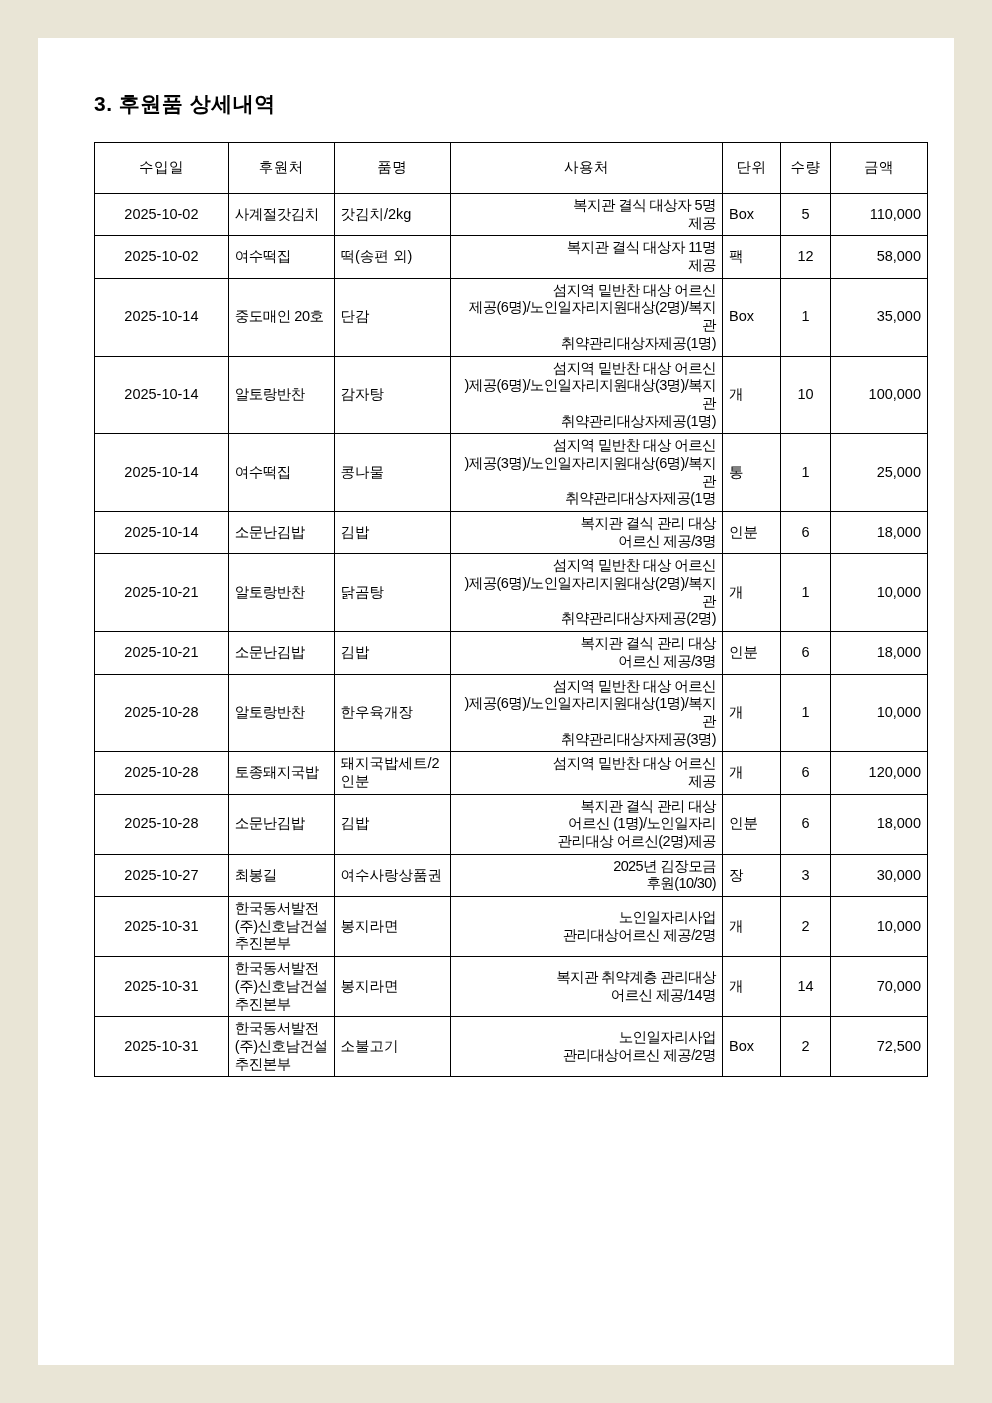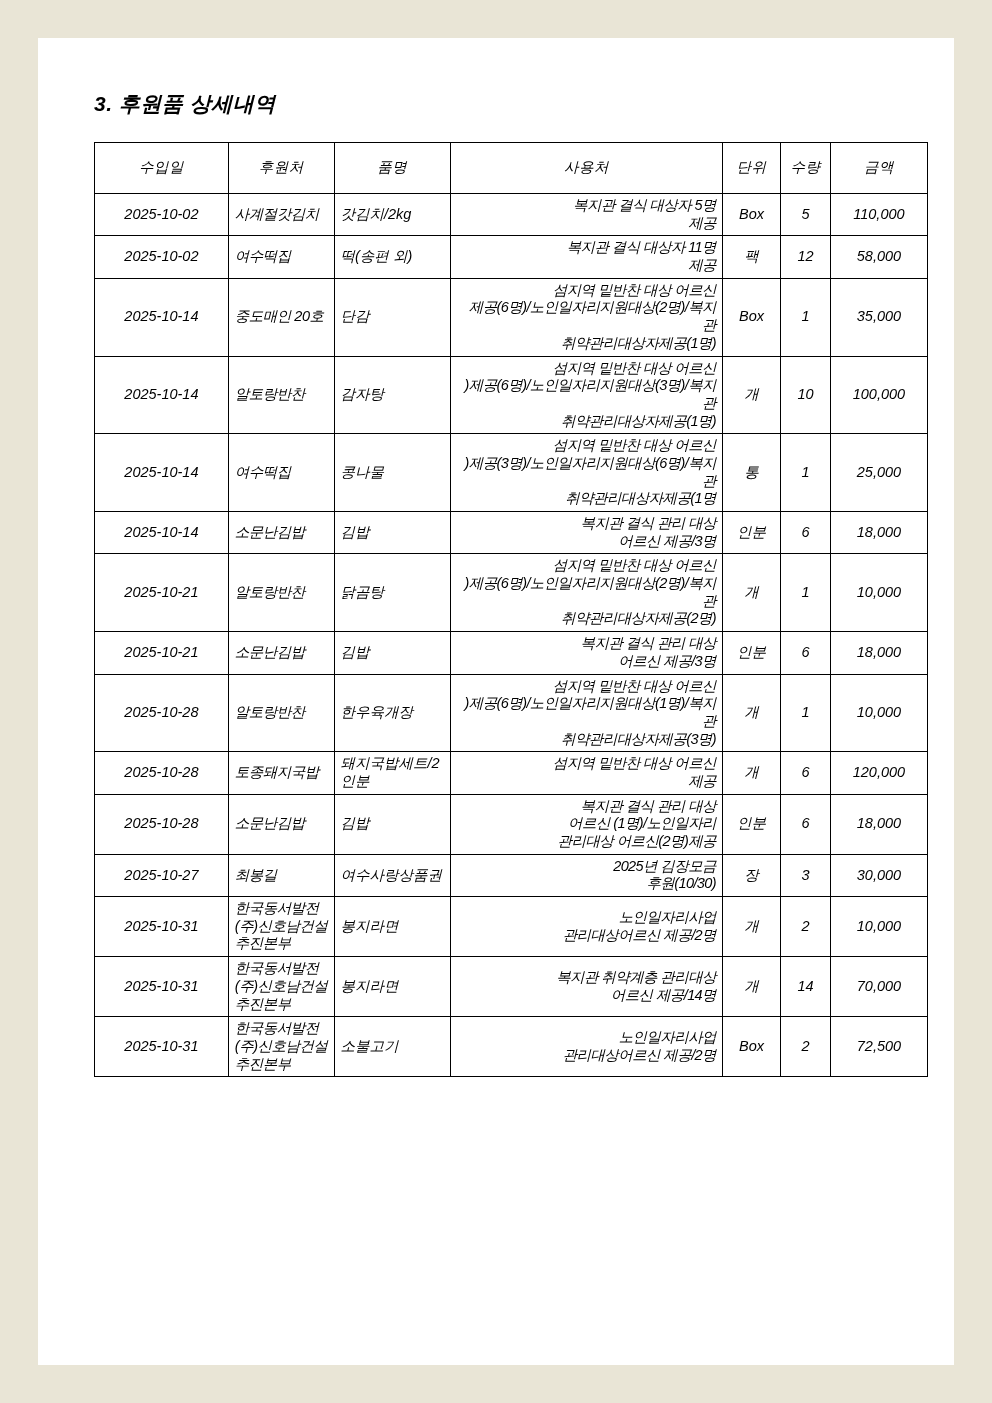--- a/index.html
+++ b/index.html
@@ -17,21 +17,20 @@
     position: absolute;
     left: 38px;
     top: 38px;
     width: 916px;
     height: 1327px;
     background: #ffffff;
     box-sizing: border-box;
   }
   .page-inner {
     padding: 52px 48px 0 48px;
-    font-style: italic;
   }
   .doc-title {
     font-size: 21px;
     font-weight: bold;
     color: #000;
     letter-spacing: 0.5px;
     margin: 0 0 16px 8px;
   }
   table.detail {
     border-collapse: collapse;
@@ -61,23 +60,23 @@
   col.c-item  { width: 108px; }
   col.c-use   { width: 252px; }
   col.c-unit  { width: 54px; }
   col.c-qty   { width: 46px; }
   col.c-amt   { width: 90px; }
 
   td.date  { text-align: center; }
   td.donor { text-align: left; }
   td.item  { text-align: left; }
   td.use   { text-align: right; }
-  td.unit  { text-align: center; }
+  td.unit  { }
   td.qty   { text-align: center; }
-  td.amt   { text-align: center; padding-right: 9px; }
+  td.amt   { text-align: right; padding-right: 9px; }
   .use-cell { letter-spacing: -0.6px; }
   .donor-cell { letter-spacing: -0.5px; }
 </style>
 </head>
 <body>
 
 <div class="page">
   <div class="page-inner">
     <h1 class="doc-title">3. 후원품 상세내역</h1>
 

